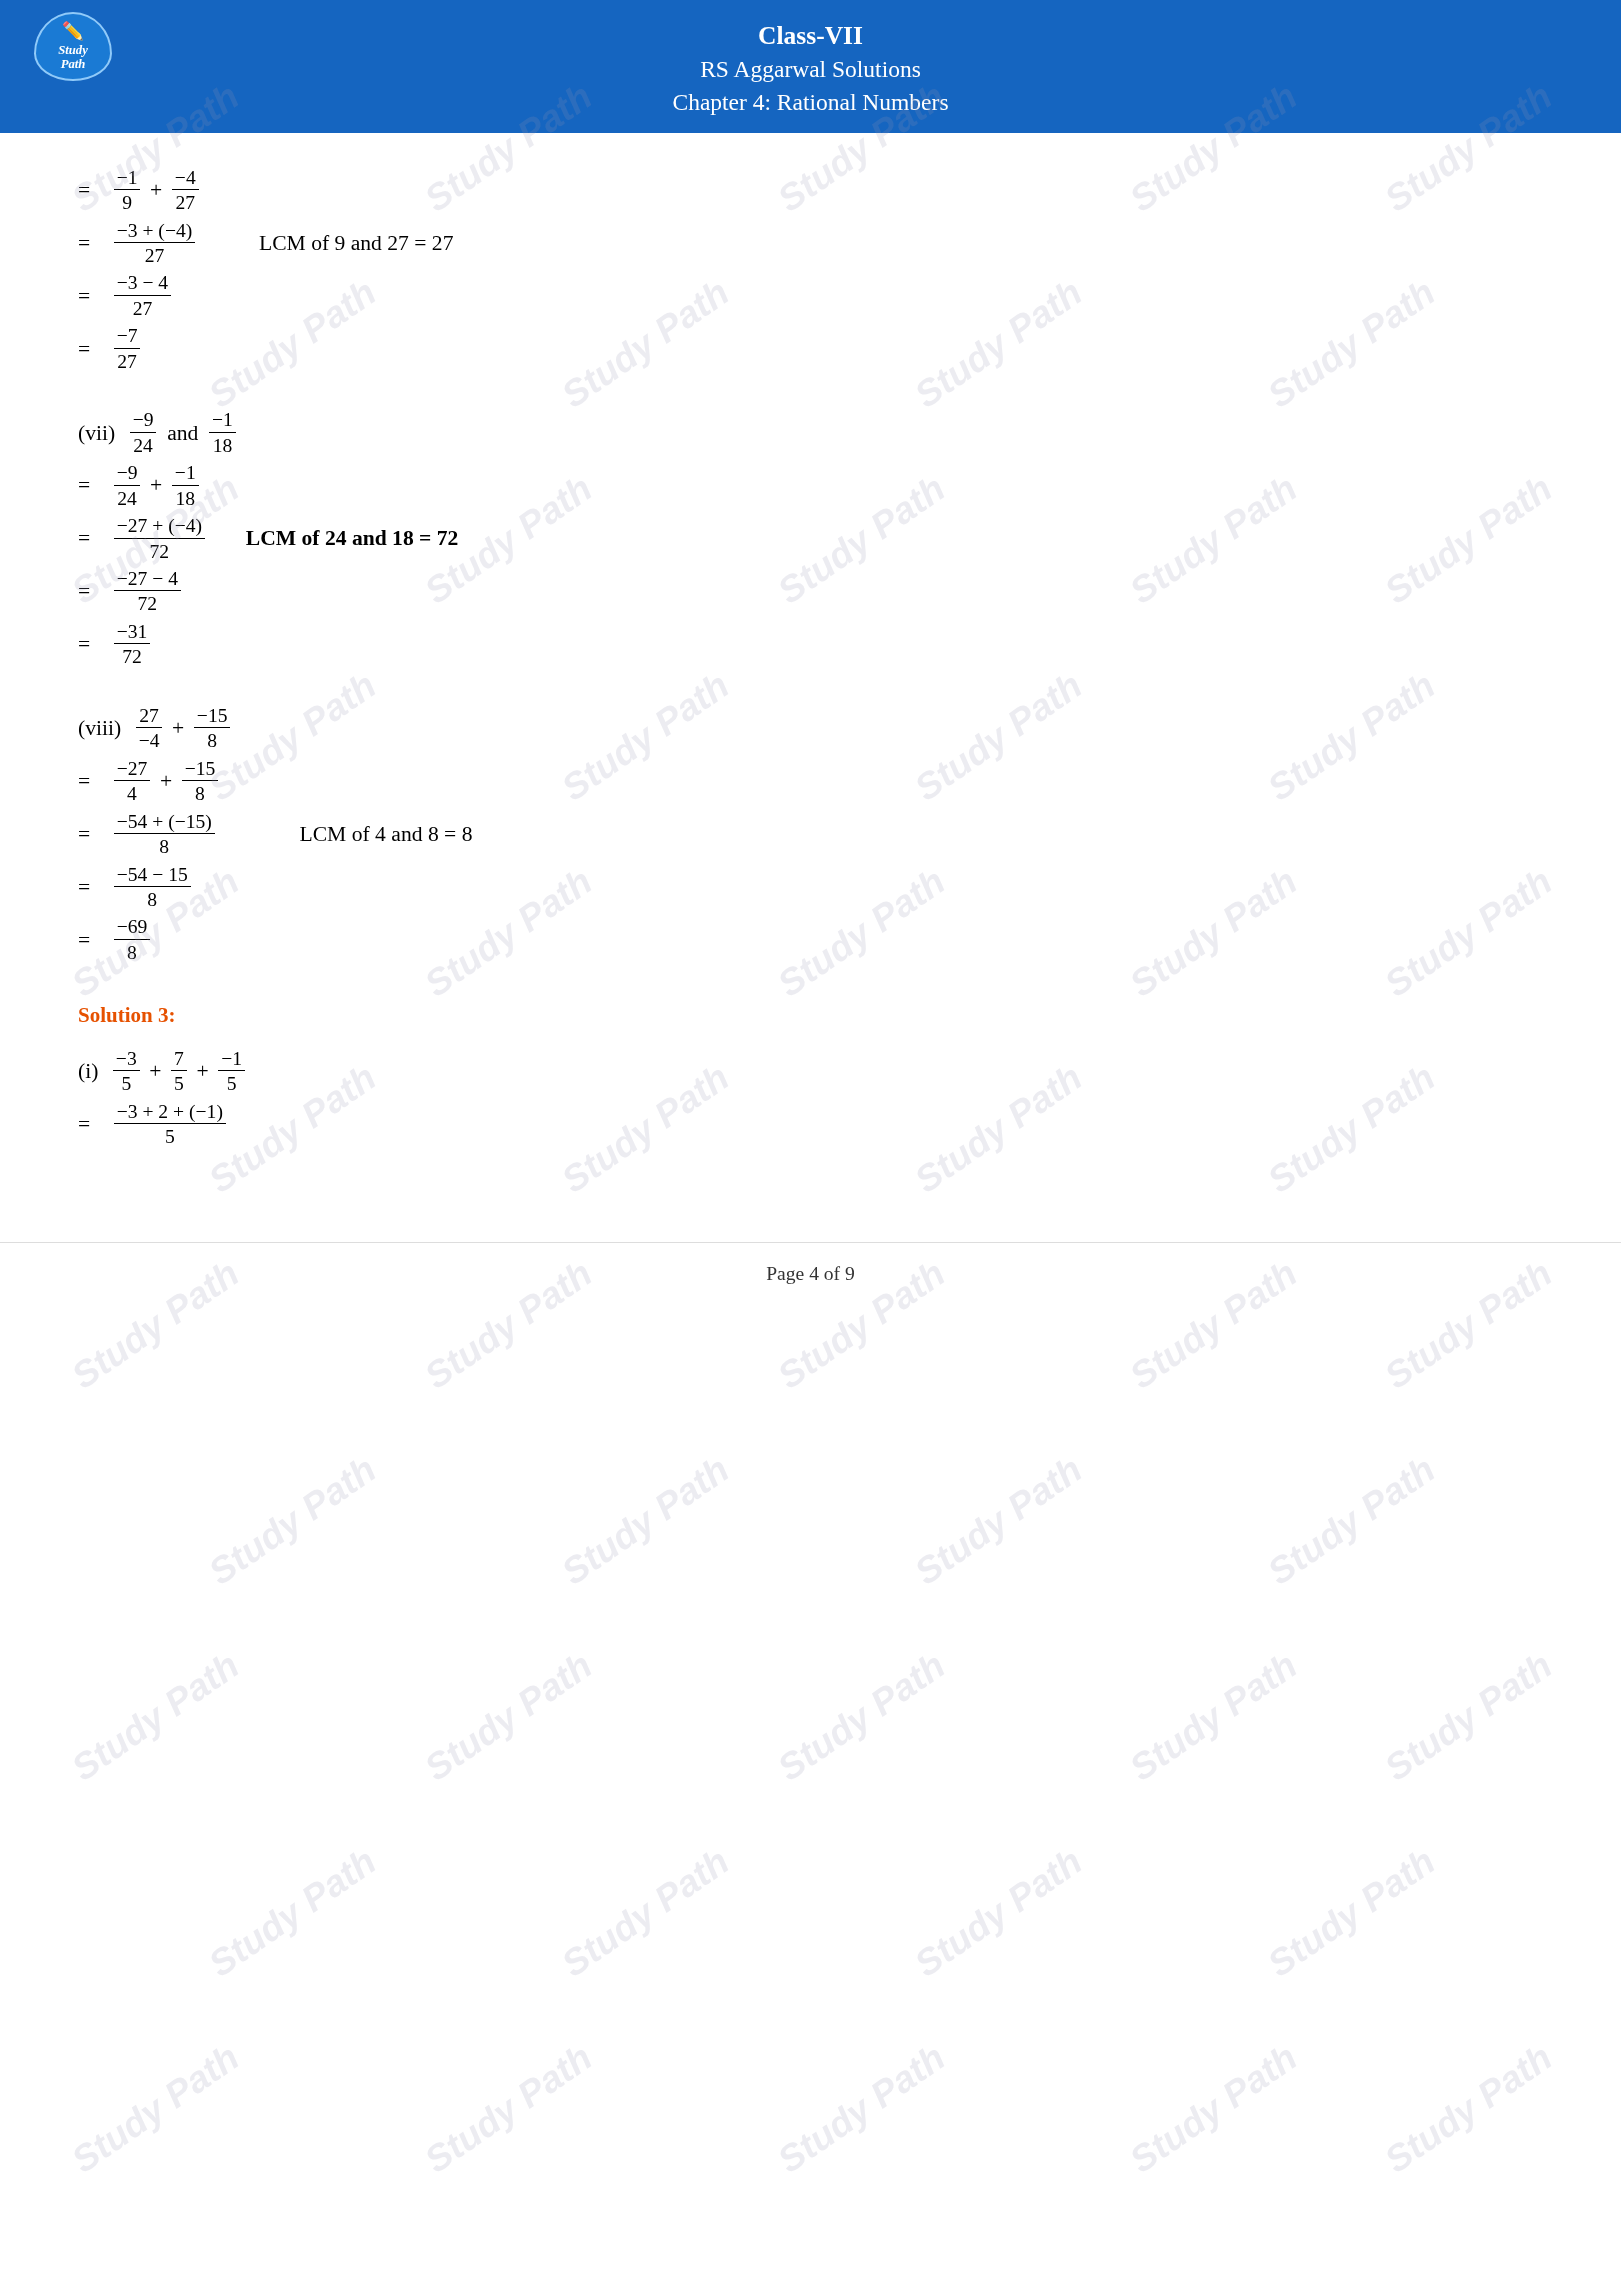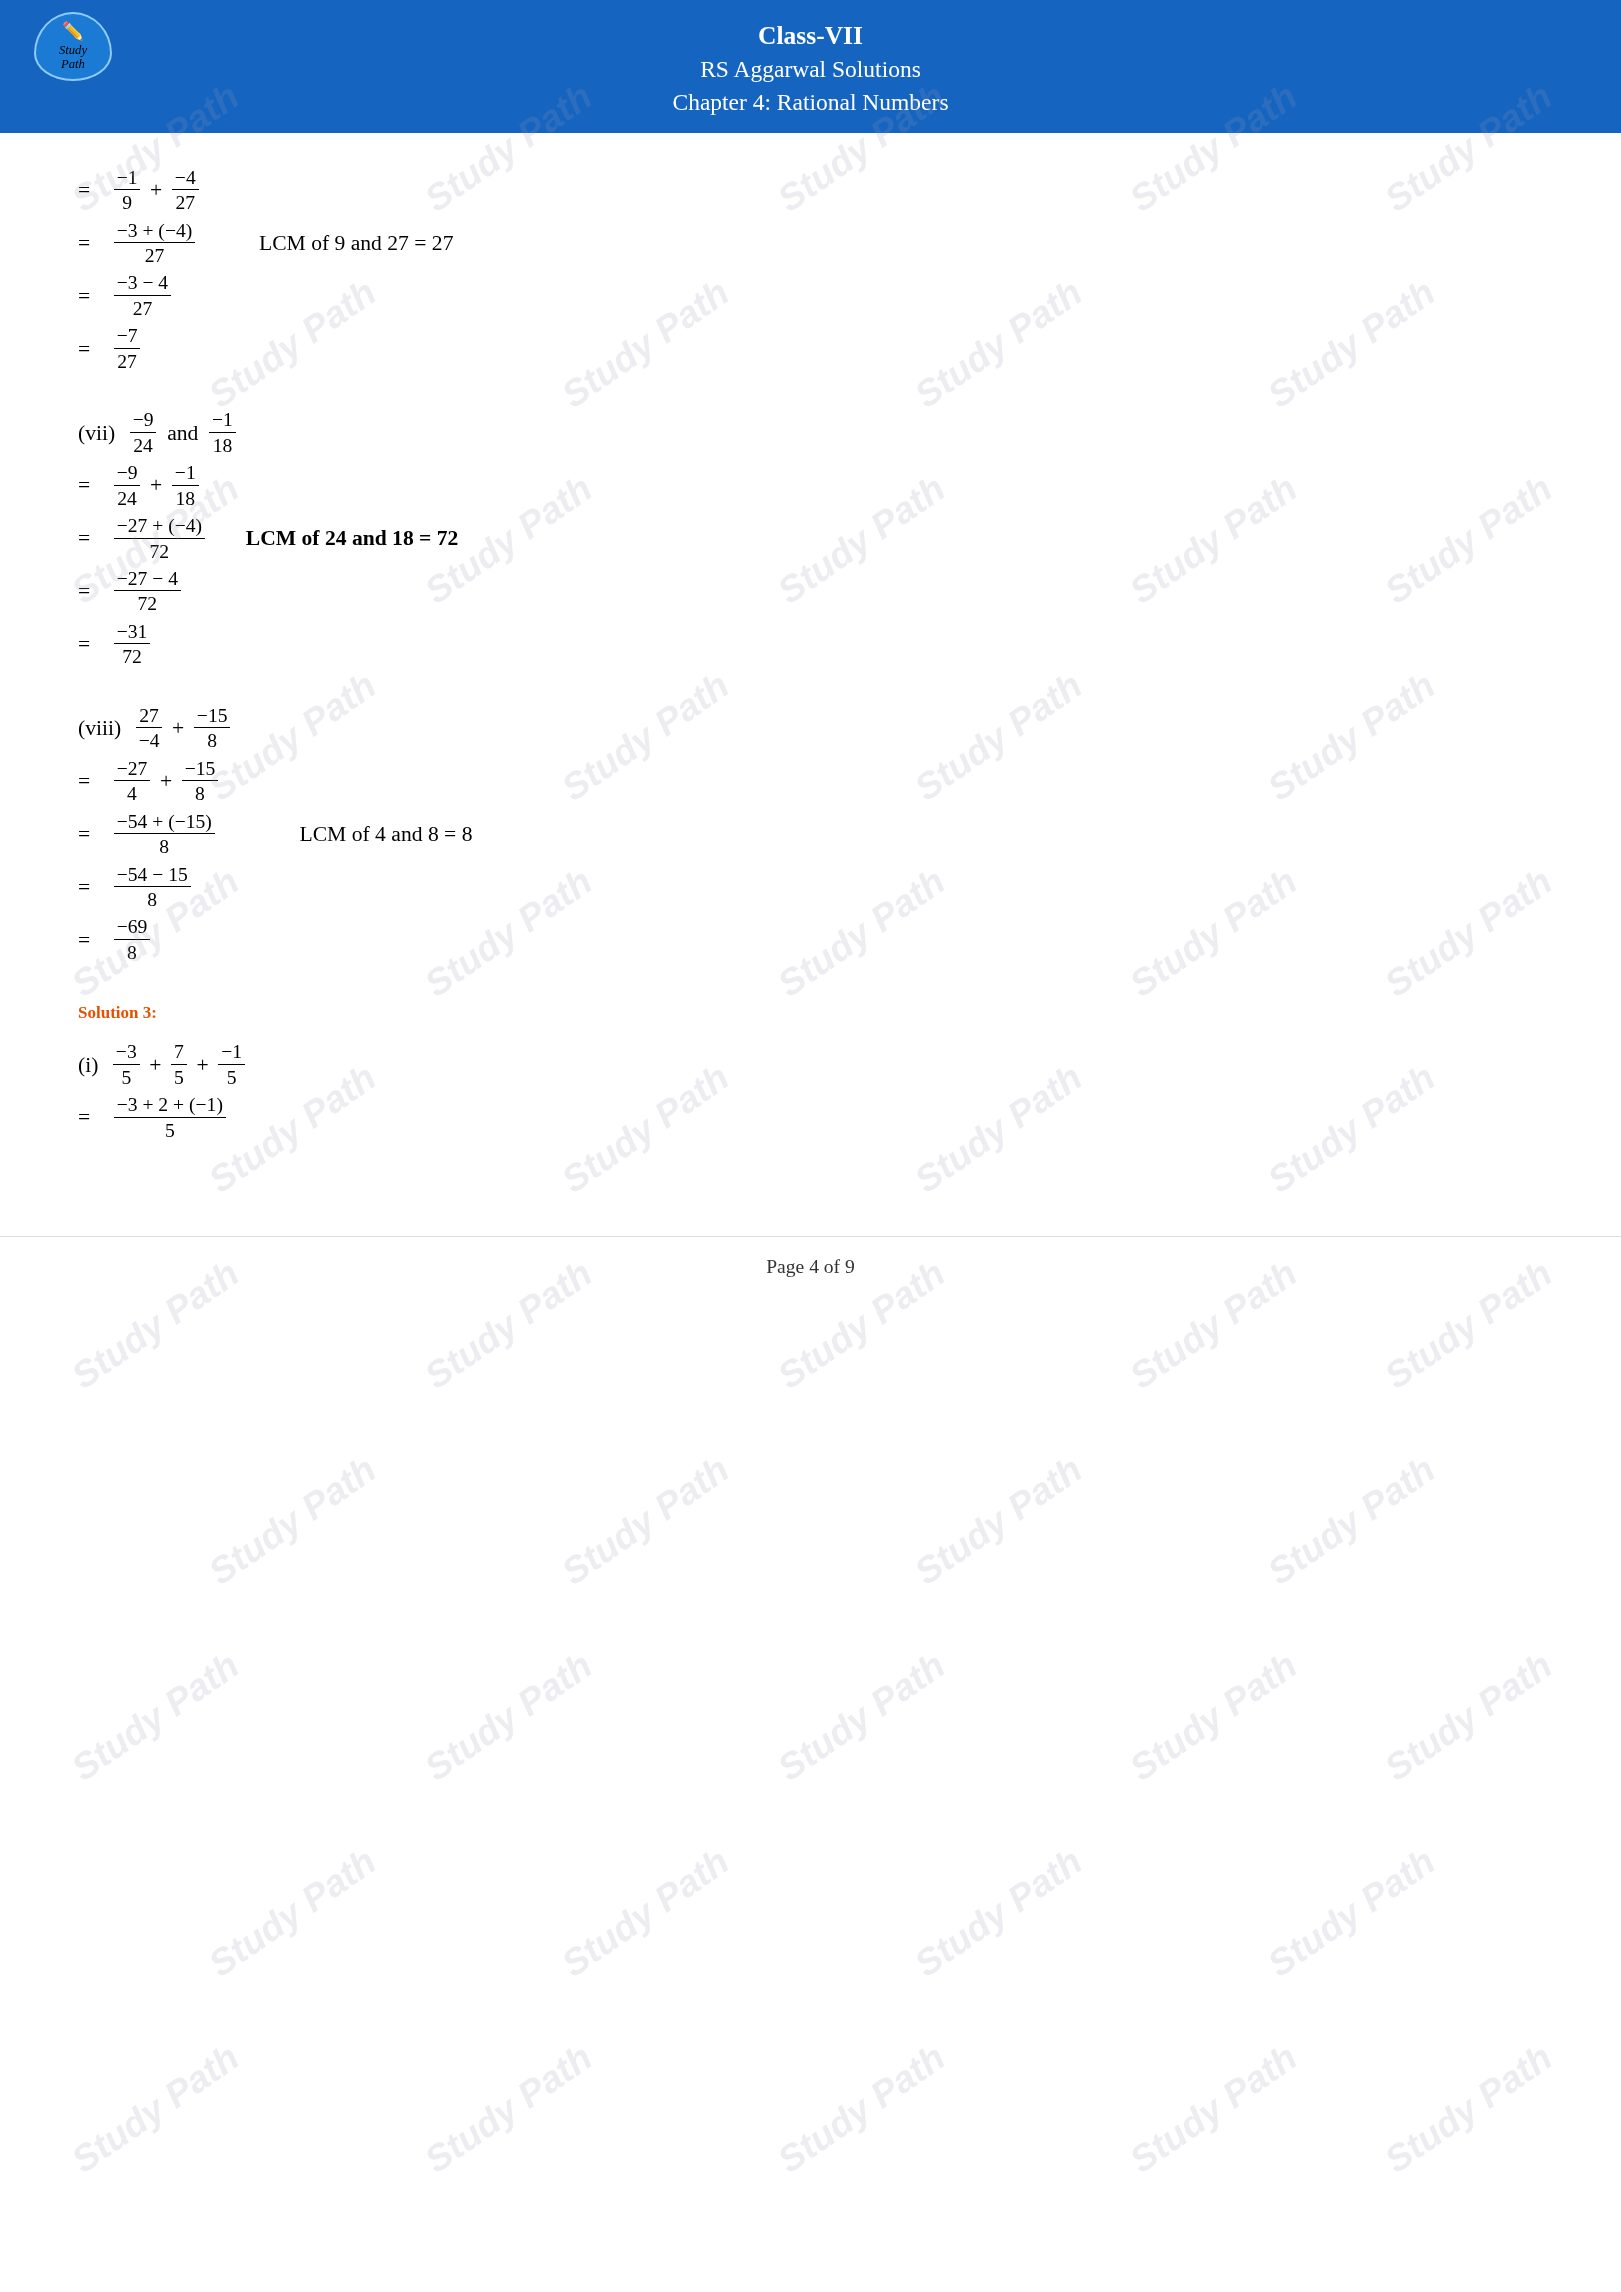--- a/index.html
+++ b/index.html
@@ -37,23 +37,23 @@
       background: #1a7ad4;
       border: 2.9px solid #90CAF9;
       display: flex;
       flex-direction: column;
       align-items: center;
       justify-content: center;
       overflow: hidden;
     }
 
     .logo-text-sp {
-      color: #000000;
+      color: #ffffff;
       font-size: 12.7px;
-      font-weight: normal;
+      font-weight: bold;
       font-style: italic;
       line-height: 1.1;
     }
 
     .logo-pencil {
       color: #FDD835;
       font-size: 17.6px;
       margin-bottom: 2px;
     }
 
@@ -138,21 +138,21 @@
       color: #000;
     }
 
     .section-label {
       font-size: 21.6px;
       margin-right: 7.8px;
     }
 
     .solution-heading {
       color: #E65100;
-      font-size: 17px;
+      font-size: 21px;
       font-weight: bold;
       margin-bottom: 13.7px;
       margin-top: 9.8px;
     }
 
     .footer {
       text-align: center;
       font-size: 19.6px;
       color: #333;
       padding: 19.6px 0 9.8px;

